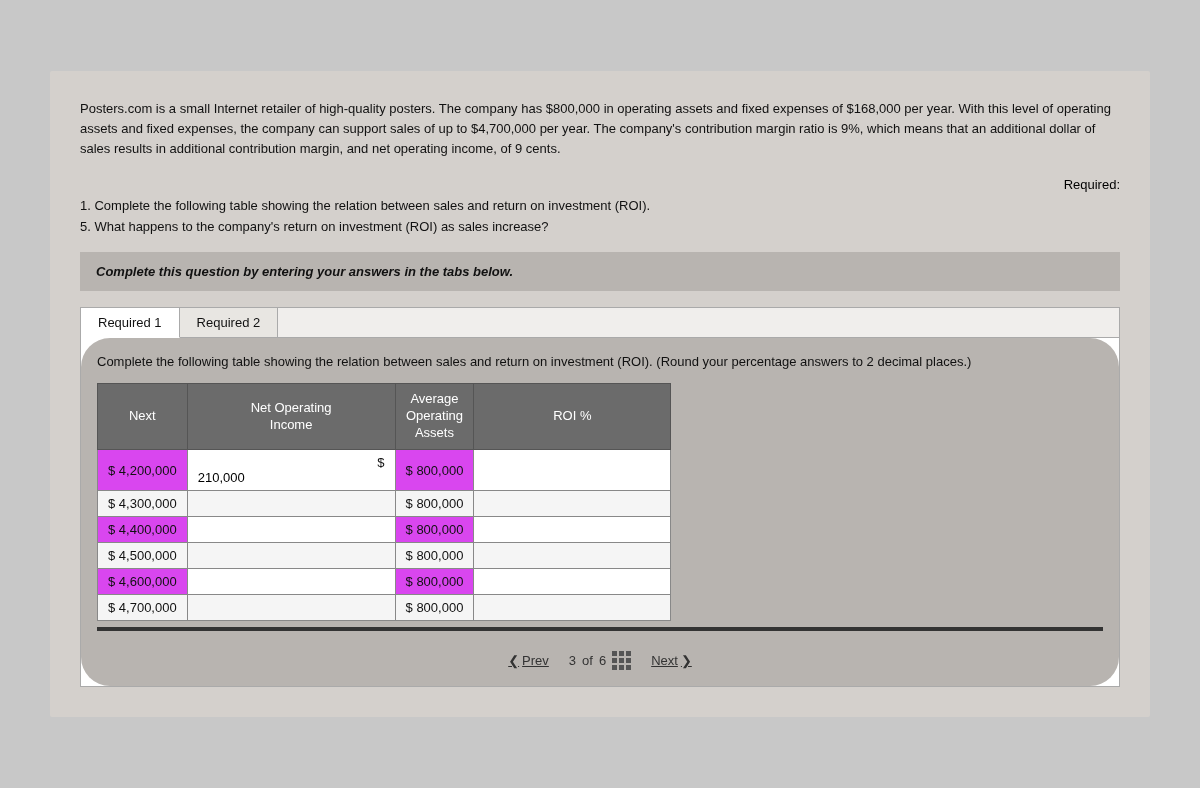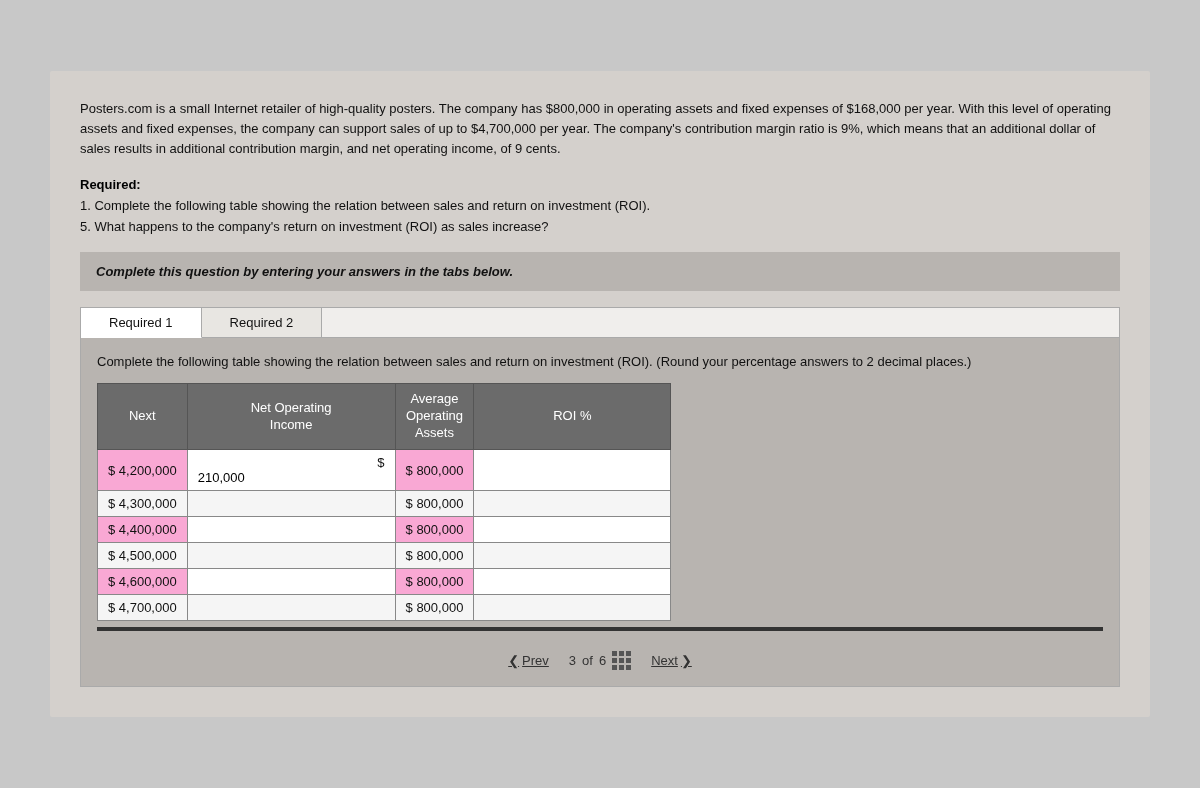--- a/index.html
+++ b/index.html
@@ -22,23 +22,24 @@
     .intro-text {
       font-size: 13px;
       line-height: 1.55;
       color: #111;
       margin-bottom: 18px;
     }
     .required-section {
       margin-bottom: 14px;
     }
     .required-label {
-      font-weight: bold;
+      font-weight: normal;
       font-size: 13px;
       margin-bottom: 4px;
+      text-align: right;
     }
     .required-item {
       font-size: 13px;
       line-height: 1.6;
       color: #111;
     }
     .question-box {
       background: #b8b4b0;
       padding: 12px 16px;
       margin-bottom: 16px;
@@ -51,35 +52,36 @@
       background: #ffffff;
       border: 1px solid #aaa;
       margin-bottom: 0;
     }
     .tabs-header {
       display: flex;
       border-bottom: 1px solid #aaa;
       background: #f0eeec;
     }
     .tab {
-      padding: 7px 28px;
+      padding: 7px 17px;
       font-size: 13px;
       cursor: pointer;
       border-right: 1px solid #aaa;
       color: #111;
       background: #e8e6e2;
     }
     .tab.active {
       background: #ffffff;
       border-bottom: 1px solid #fff;
       margin-bottom: -1px;
     }
     .tab-content {
       padding: 14px 16px 16px 16px;
       background: #b8b4b0;
+      border-radius: 29px;
     }
     .tab-instruction {
       font-size: 13px;
       color: #111;
       margin-bottom: 12px;
       line-height: 1.5;
     }
     .data-table {
       border-collapse: collapse;
       font-size: 13px;
@@ -90,21 +92,21 @@
       padding: 7px 10px;
       text-align: center;
       border: 1px solid #555;
       font-weight: normal;
       line-height: 1.3;
     }
     .data-table td {
       padding: 5px 10px;
       border: 1px solid #888;
       text-align: right;
-      background: #f9a8d4;
+      background: #d946ef;
       color: #111;
     }
     .data-table tr:nth-child(even) td {
       background: #f5f5f5;
     }
     .data-table td.input-cell {
       background: #ffffff;
       min-width: 80px;
     }
     .data-table td input {

